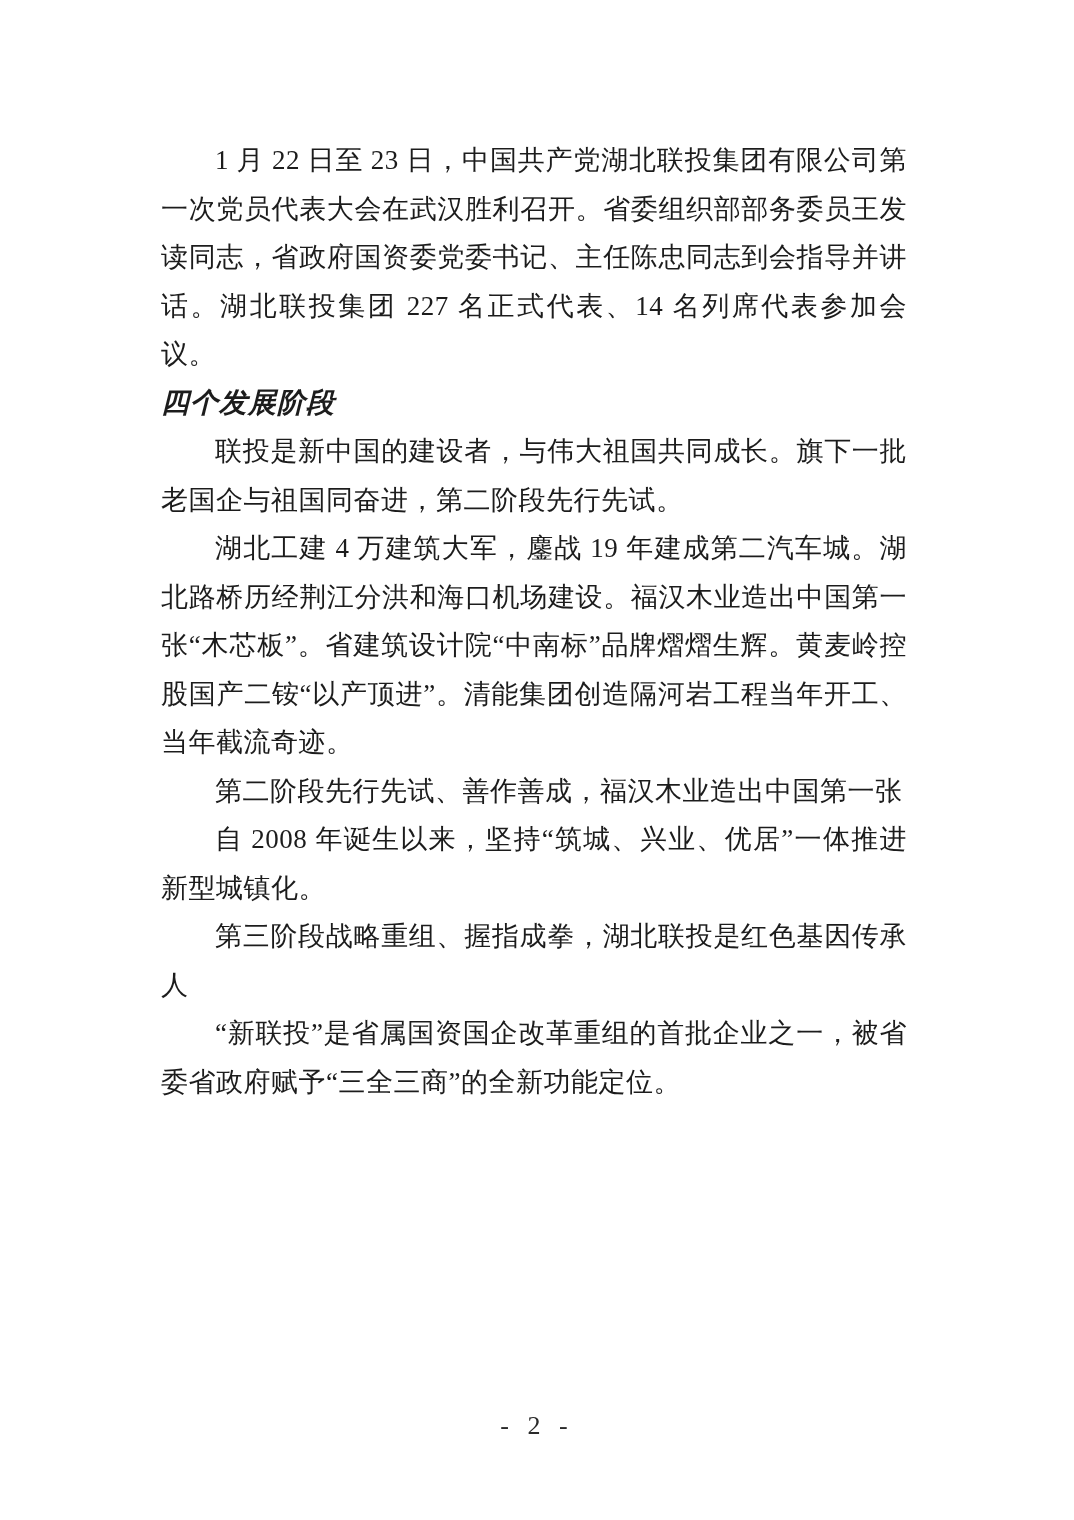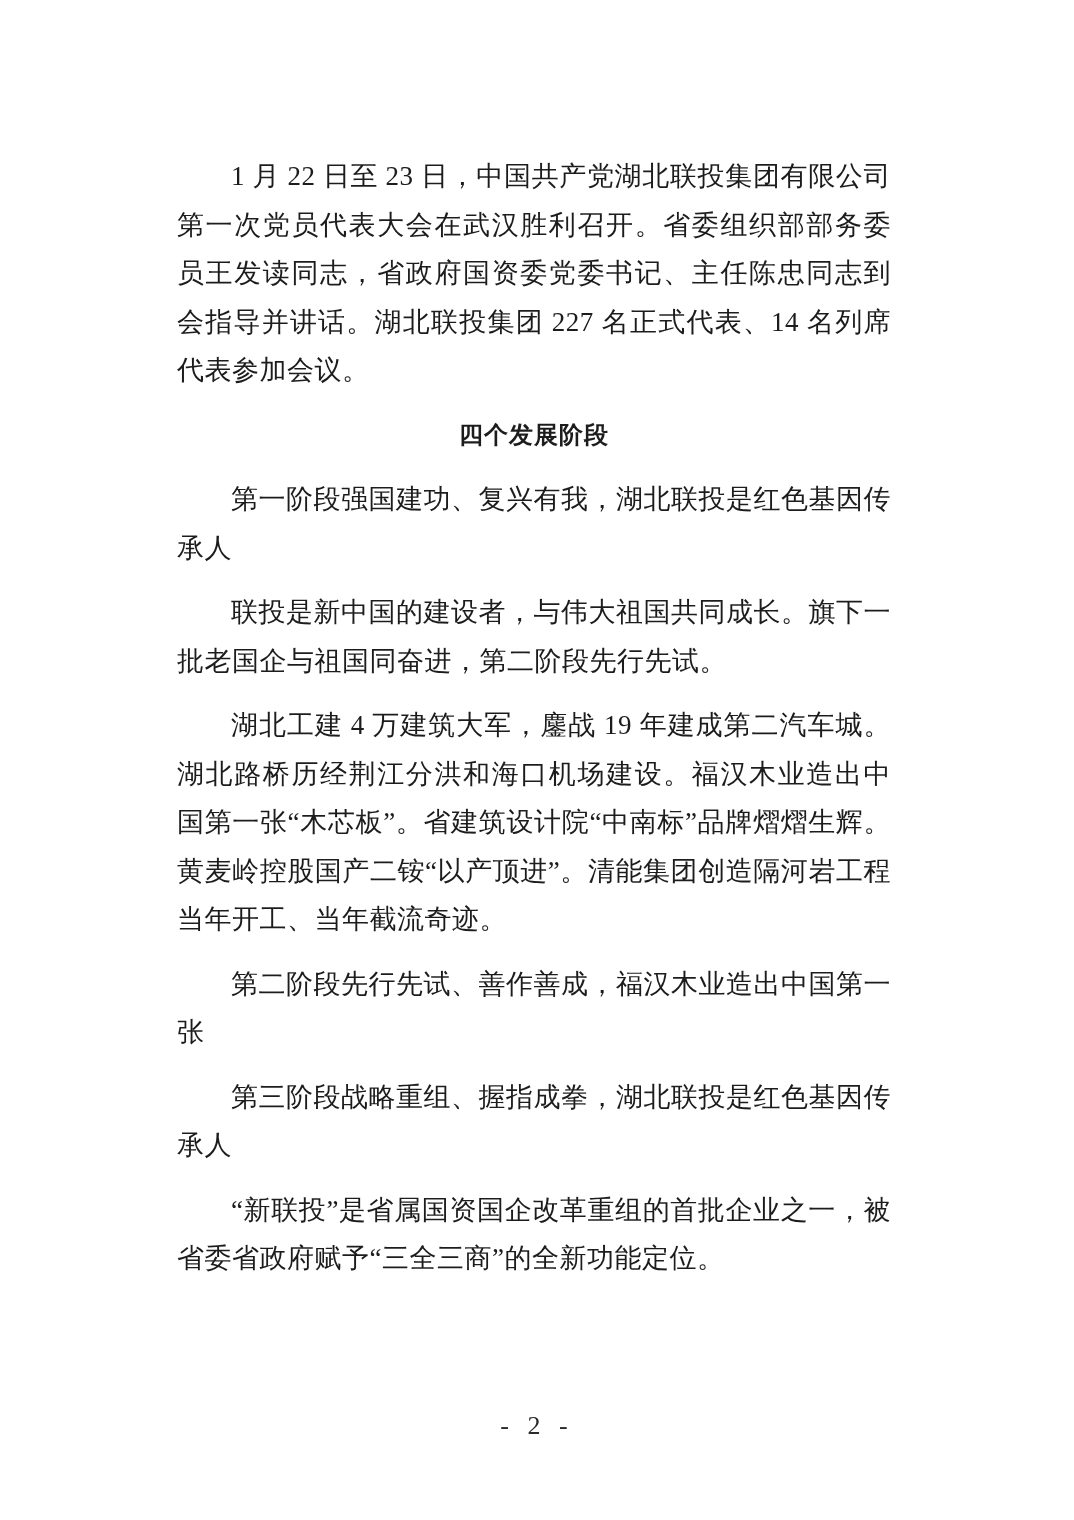--- a/index.html
+++ b/index.html
@@ -16,37 +16,37 @@
     font-family: "Liberation Serif", serif;
     color: #1c1c1c;
   }
   .content {
     position: absolute;
     left: 161px;
     top: 136px;
     width: 746px;
   }
   .para {
-    margin: 16px;
+    margin: 0;
     font-size: 27px;
     line-height: 48.5px;
     text-align: justify;
     text-justify: inter-character;
     text-indent: 2em;
     letter-spacing: 0.5px;
     font-family: "Liberation Serif", serif;
     color: #1c1c1c;
   }
   .para.heading {
     text-indent: 0;
-    text-align: center;
     font-weight: bold;
     letter-spacing: 1px;
     font-family: "Liberation Sans", sans-serif;
-    font-size: 24px;
+    font-size: 28px;
+    font-style: italic;
   }
   .para.stage {
     
     letter-spacing: 0.5px;
   }
   .footer {
     position: absolute;
     top: 1410px;
     left: 0;
     width: 100%;
@@ -58,21 +58,21 @@
     font-family: "Liberation Serif", serif;
   }
 </style>
 </head>
 <body>
 
 <div class="page">
   <div class="content">
     <p class="para body">1 月 22 日至 23 日，中国共产党湖北联投集团有限公司第一次党员代表大会在武汉胜利召开。省委组织部部务委员王发读同志，省政府国资委党委书记、主任陈忠同志到会指导并讲话。湖北联投集团 227 名正式代表、14 名列席代表参加会议。</p>
     <p class="para heading">四个发展阶段</p>
-    <p class="para stage">第一阶段强国建功、复兴有我，湖北联投是红色基因传承人</p>
     <p class="para body">联投是新中国的建设者，与伟大祖国共同成长。旗下一批老国企与祖国同奋进，第二阶段先行先试。</p>
     <p class="para body">湖北工建 4 万建筑大军，鏖战 19 年建成第二汽车城。湖北路桥历经荆江分洪和海口机场建设。福汉木业造出中国第一张“木芯板”。省建筑设计院“中南标”品牌熠熠生辉。黄麦岭控股国产二铵“以产顶进”。清能集团创造隔河岩工程当年开工、当年截流奇迹。</p>
     <p class="para stage">第二阶段先行先试、善作善成，福汉木业造出中国第一张</p>
+    <p class="para body">自 2008 年诞生以来，坚持“筑城、兴业、优居”一体推进新型城镇化。</p>
     <p class="para stage">第三阶段战略重组、握指成拳，湖北联投是红色基因传承人</p>
     <p class="para body">“新联投”是省属国资国企改革重组的首批企业之一，被省委省政府赋予“三全三商”的全新功能定位。</p>
   </div>
   <div class="footer">- 2 -</div>
 </div>
 
 </body></html>

